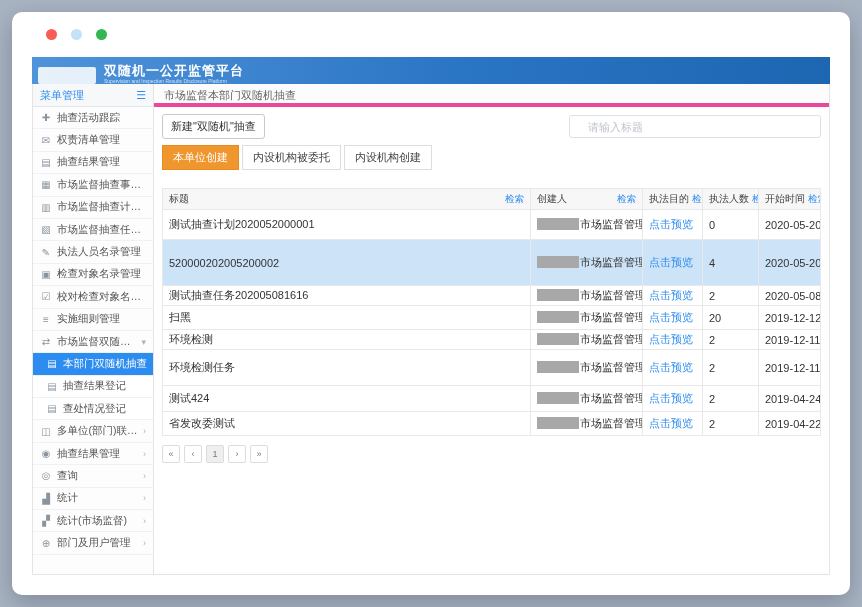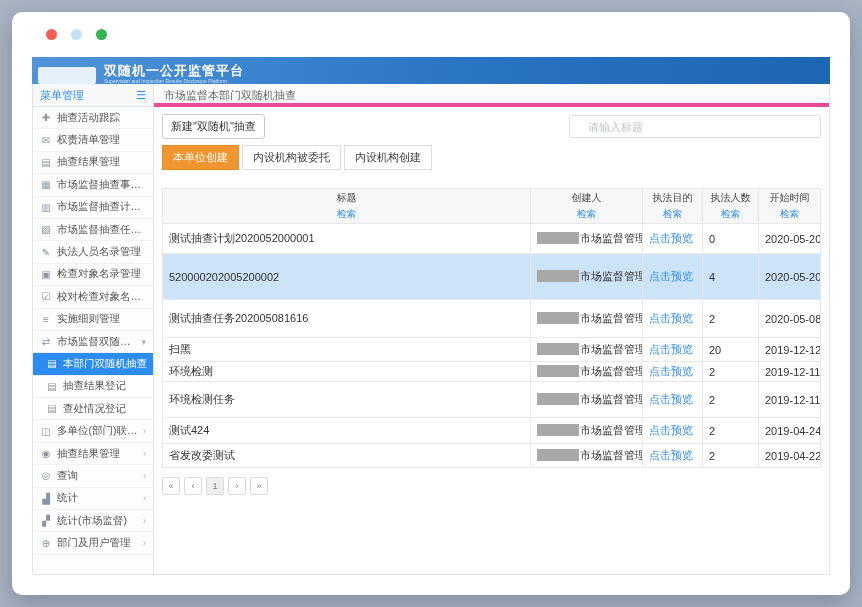--- a/index.html
+++ b/index.html
@@ -51,26 +51,26 @@
 
   .tabs { display:flex; padding:0 8px; margin-bottom:18px; }
   .tab { font-size:11px; padding:4px 10px; border:1px solid #ddd; background:#fff; color:#444;
          cursor:pointer; margin-right:3px; }
   .tab.active { background:#f0962e; border-color:#e88c1f; color:#fff; }
 
   .grid { border-collapse:collapse; margin:0 8px; width:calc(100% - 16px); table-layout:fixed; }
   .grid th, .grid td { border:1px solid #e8e8e8; padding:2px 6px; text-align:left; color:#333;
                        overflow:hidden; white-space:nowrap; }
   .grid thead th { background:#f7f7f7; font-weight:normal; height:21px; font-size:10px; color:#444; }
-  .hd { display:flex; justify-content:space-between; align-items:center; gap:3px;flex-direction:column; }
+  .hd { display:flex; justify-content:space-between; align-items:center; gap:3px; }
   .search-link { color:#2d8cf0; font-size:9.5px; cursor:pointer; flex:none; }
   .grid td { font-size:11px; }
   tr.r1 td { height:30px; }
   tr.r2 td { height:46px; }
-  tr.r3 td { height:38px; }
+  tr.r3 td { height:20px; }
   tr.r4 td { height:24px; }
   tr.r5 td { height:20px; }
   tr.r6 td { height:36px; }
   tr.r7 td { height:26px; }
   tr.r8 td { height:24px; }
   tr.selected td { background:#cde3f8; }
   .redact { display:inline-block; width:42px; height:12px; background:#a8a8a8; vertical-align:-2px; margin-right:1px; }
   .link { color:#2d8cf0; cursor:pointer; }
 
   .pagination { display:flex; gap:4px; padding:9px 8px; }

